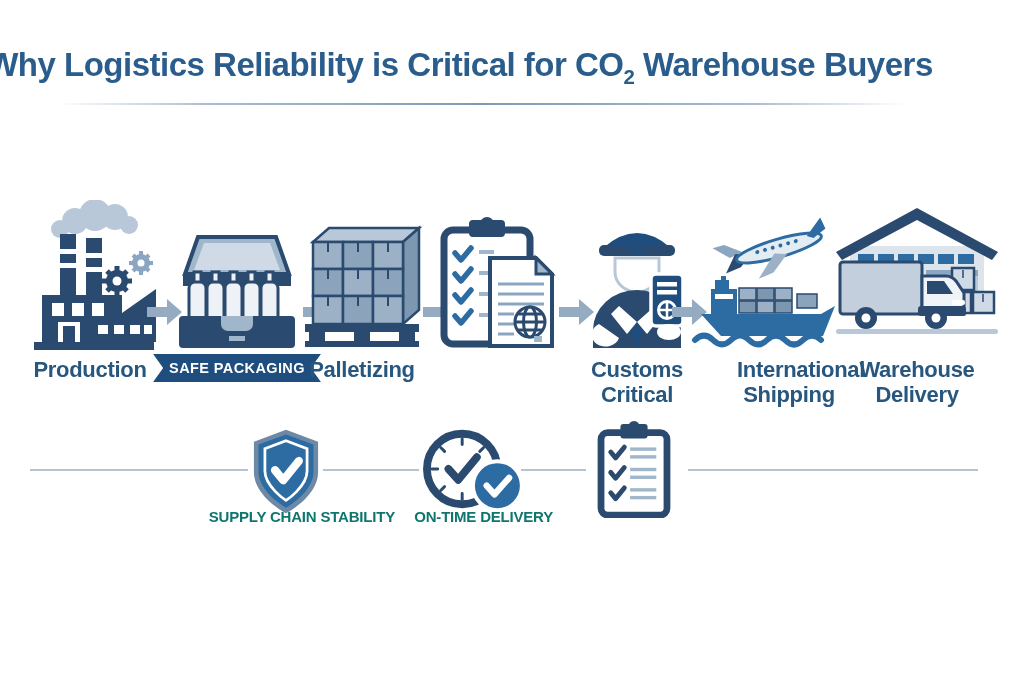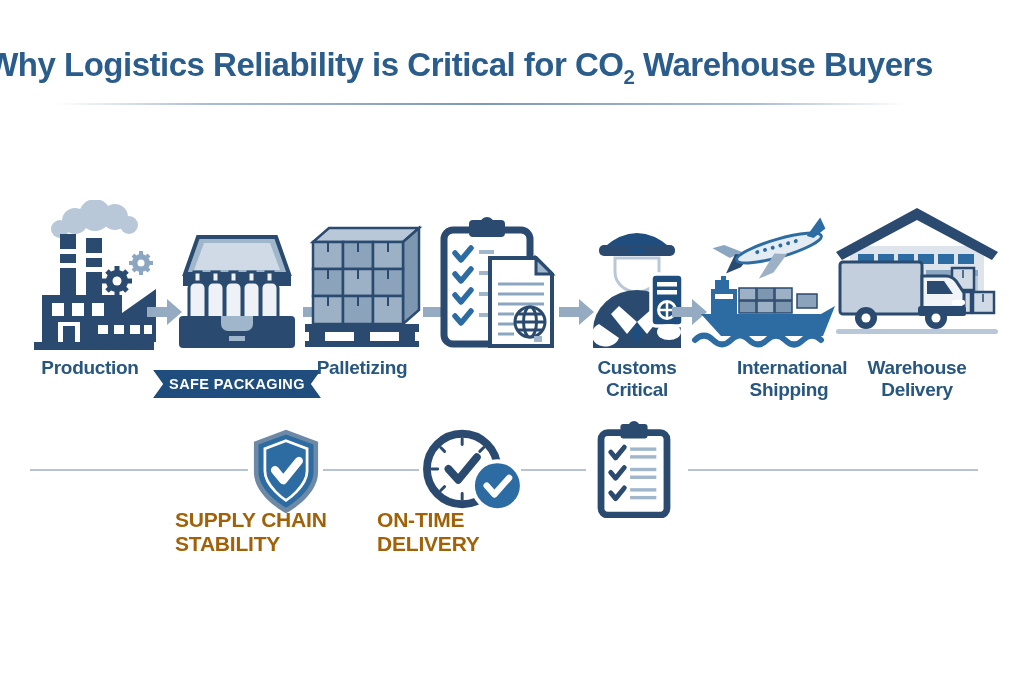--- a/index.html
+++ b/index.html
@@ -17,35 +17,35 @@
   .title .t-reg{font-weight:600;text-align:center;}
   .title sub{font-size:0.62em;font-weight:600;}
   .title-divider{
     position:absolute;top:103px;left:55px;width:852px;height:2px;
     background:linear-gradient(to right,rgba(160,180,200,0),#a9bdd0 18%,#7e99b4 50%,#a9bdd0 82%,rgba(160,180,200,0));
   }
   
   .step{position:absolute;top:192px;display:flex;flex-direction:column;align-items:center;}
   .icon-box{height:158px;display:flex;align-items:flex-end;justify-content:center;}
   .step-label{
-    margin-top:7px;font-size:19px;font-weight:bold;color:#27567f;
+    margin-top:7px;font-size:22px;font-weight:bold;color:#27567f;
     letter-spacing:-0.3px;text-align:center;line-height:1.15;
   }
   .banner{
-    margin-top:20px;background:#1f4e7e;color:#ffffff;font-size:14.5px;font-weight:bold;
+    margin-top:4px;background:#1f4e7e;color:#ffffff;font-size:14.5px;font-weight:bold;
     letter-spacing:0.4px;padding:6px 16px;white-space:nowrap;
     clip-path:polygon(0 0,100% 0,94% 50%,100% 100%,0 100%,6% 50%);
   }
   .arrow{position:absolute;top:296px;width:36px;height:32px;}
   
   .bline{position:absolute;top:469px;height:2px;background:#b6c3d2;}
   .benefit-icon{position:absolute;background:#ffffff;}
   .benefit-label{
-    position:absolute;top:508px;font-size:21px;font-weight:bold;color:#a16207;
-    letter-spacing:-0.2px;text-align:left;
+    position:absolute;top:508px;font-size:15px;font-weight:bold;color:#0f766e;
+    letter-spacing:-0.2px;text-align:right;
   }
   svg{display:block;}
 </style>
 </head>
 <body>
 
 <div class="canvas">
 
   <div class="title">
     <span class="t-bold">Why Logistics Reliability</span><span class="t-reg"> is Critical for CO</span><sub>2</sub><span class="t-reg"> Warehouse Buyers</span>

